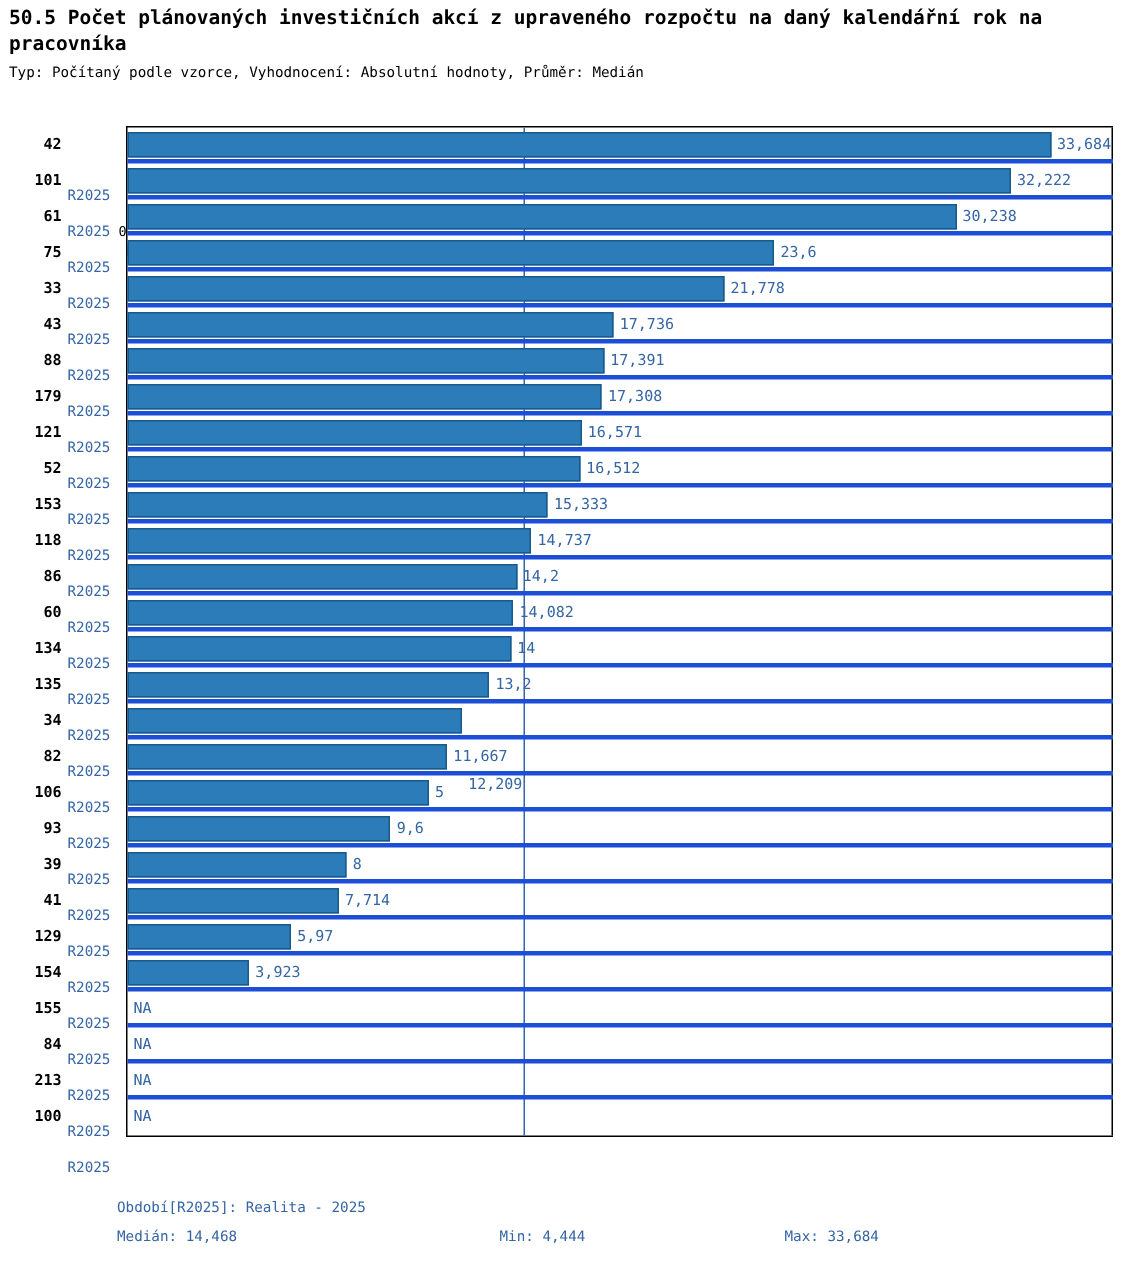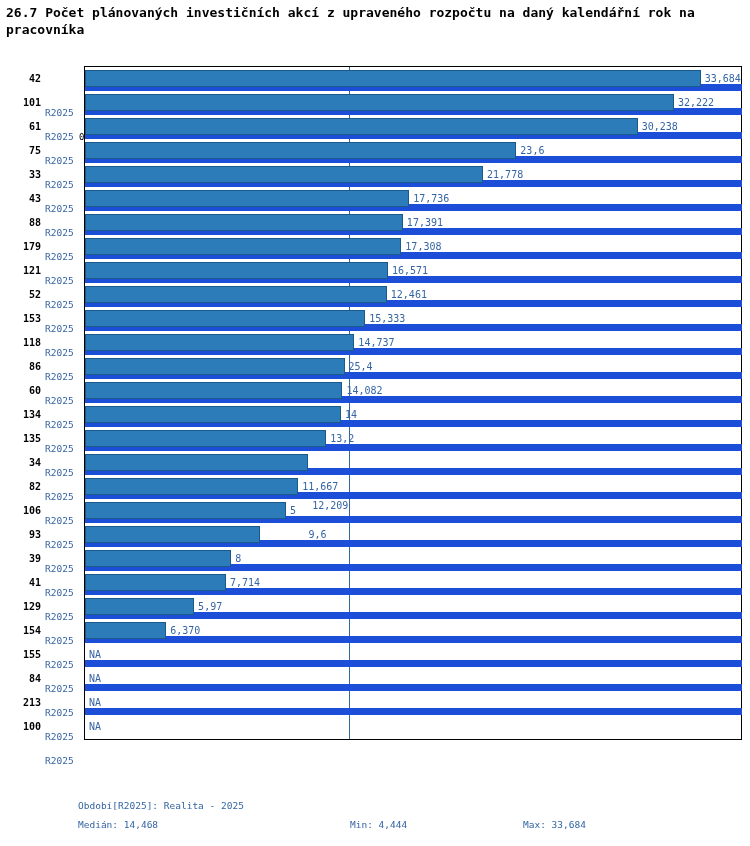--- a/index.html
+++ b/index.html
@@ -71,21 +71,21 @@
     position: absolute;
     top: 0;
     bottom: 0;
     width: 1px;
     background: #3465a4;
   }
   .row {
     position: relative;
     height: 24px;
     box-sizing: border-box;
-    border-bottom: 7px solid #1d4ed8;
+    border-bottom: 3px solid #1d4ed8;
   }
   .row:last-child { border-bottom: none; }
   .row-cat {
     position: absolute;
     left: -82px;
     top: 0;
     width: 38px;
     text-align: right;
     font-size: 10px;
     font-weight: bold;
@@ -132,28 +132,29 @@
   }
   .footer .stats {
     position: relative;
     height: 14px;
   }
   .footer .stats span {
     position: absolute;
     top: 0;
   }
   .stat-median { left: 0; }
-  .stat-min { left: 272px; }
+  .stat-min { left: 255px; }
   .stat-max { left: 445px; }
 </style>
 </head>
 <body>
 
 <div class="title-block">
-  <div class="title2">26.7 Počet plánovaných investičních akcí z upraveného rozpočtu na daný kalendářní rok na pracovníka</div>
+  <div class="title2">50.5 Počet plánovaných investičních akcí z upraveného rozpočtu na daný kalendářní rok na pracovníka</div>
+  <div class="subtitle">Typ: Počítaný podle vzorce, Vyhodnocení: Absolutní hodnoty, Průměr: Medián</div>
 </div>
 
 <div class="chart-area">
   <div class="axis-label" id="axis-zero" style="left:79px; top:88px;">0</div>
   <div class="axis-tick" style="left:84px; top:101px; height:8px;"></div>
 
   <div class="plot" id="plot">
     <div class="plot-right-edge"></div>
     <div class="gridline" id="gridline" style="left: 264.443px; background: rgb(52, 101, 164);"></div>
   <div class="row">
@@ -207,39 +208,39 @@
       <div class="row">
         <div class="row-cat">121</div>
         <div class="row-series">R2025</div>
         <div class="bar" style="width: 302.881px; background: rgb(43, 124, 184);"></div>
         <div class="bar-value" style="left: 306.881px;">16,571</div>
       </div>
       <div class="row">
         <div class="row-cat">52</div>
         <div class="row-series">R2025</div>
         <div class="bar" style="width: 301.803px; background: rgb(43, 124, 184);"></div>
-        <div class="bar-value" style="left: 305.803px;">12,461</div>
+        <div class="bar-value" style="left: 305.803px;">16,512</div>
       </div>
       <div class="row">
         <div class="row-cat">153</div>
         <div class="row-series">R2025</div>
         <div class="bar" style="width: 280.253px; background: rgb(43, 124, 184);"></div>
         <div class="bar-value" style="left: 284.253px;">15,333</div>
       </div>
       <div class="row">
         <div class="row-cat">118</div>
         <div class="row-series">R2025</div>
         <div class="bar" style="width: 269.36px; background: rgb(43, 124, 184);"></div>
         <div class="bar-value" style="left: 273.36px;">14,737</div>
       </div>
       <div class="row">
         <div class="row-cat">86</div>
         <div class="row-series">R2025</div>
         <div class="bar" style="width: 259.544px; background: rgb(43, 124, 184);"></div>
-        <div class="bar-value" style="left: 263.544px;">25,4</div>
+        <div class="bar-value" style="left: 263.544px;">14,2</div>
       </div>
       <div class="row">
         <div class="row-cat">60</div>
         <div class="row-series">R2025</div>
         <div class="bar" style="width: 257.388px; background: rgb(43, 124, 184);"></div>
         <div class="bar-value" style="left: 261.388px;">14,082</div>
       </div>
       <div class="row">
         <div class="row-cat">134</div>
         <div class="row-series">R2025</div>
@@ -267,21 +268,21 @@
       <div class="row">
         <div class="row-cat">106</div>
         <div class="row-series">R2025</div>
         <div class="bar" style="width: 201.056px; background: rgb(43, 124, 184);"></div>
         <div class="bar-value" style="left: 205.056px;">5</div>
       </div>
       <div class="row">
         <div class="row-cat">93</div>
         <div class="row-series">R2025</div>
         <div class="bar" style="width: 175.467px; background: rgb(43, 124, 184);"></div>
-        <div class="bar-value" style="left: 179.467px; margin-left: 44px;">9,6</div>
+        <div class="bar-value" style="left: 179.467px;">9,6</div>
       </div>
       <div class="row">
         <div class="row-cat">39</div>
         <div class="row-series">R2025</div>
         <div class="bar" style="width: 146.222px; background: rgb(43, 124, 184);"></div>
         <div class="bar-value" style="left: 150.222px;">8</div>
       </div>
       <div class="row">
         <div class="row-cat">41</div>
         <div class="row-series">R2025</div>
@@ -291,21 +292,21 @@
       <div class="row">
         <div class="row-cat">129</div>
         <div class="row-series">R2025</div>
         <div class="bar" style="width: 109.118px; background: rgb(43, 124, 184);"></div>
         <div class="bar-value" style="left: 113.118px;">5,97</div>
       </div>
       <div class="row">
         <div class="row-cat">154</div>
         <div class="row-series">R2025</div>
         <div class="bar" style="width: 81.2264px; background: rgb(43, 124, 184);"></div>
-        <div class="bar-value" style="left: 85.2264px;">6,370</div>
+        <div class="bar-value" style="left: 85.2264px;">3,923</div>
       </div>
       <div class="row">
         <div class="row-cat">155</div>
         <div class="row-series">R2025</div>
         <div class="bar-value" style="left: 4px;">NA</div>
       </div>
       <div class="row">
         <div class="row-cat">84</div>
         <div class="row-series">R2025</div>
         <div class="bar-value" style="left: 4px;">NA</div>

